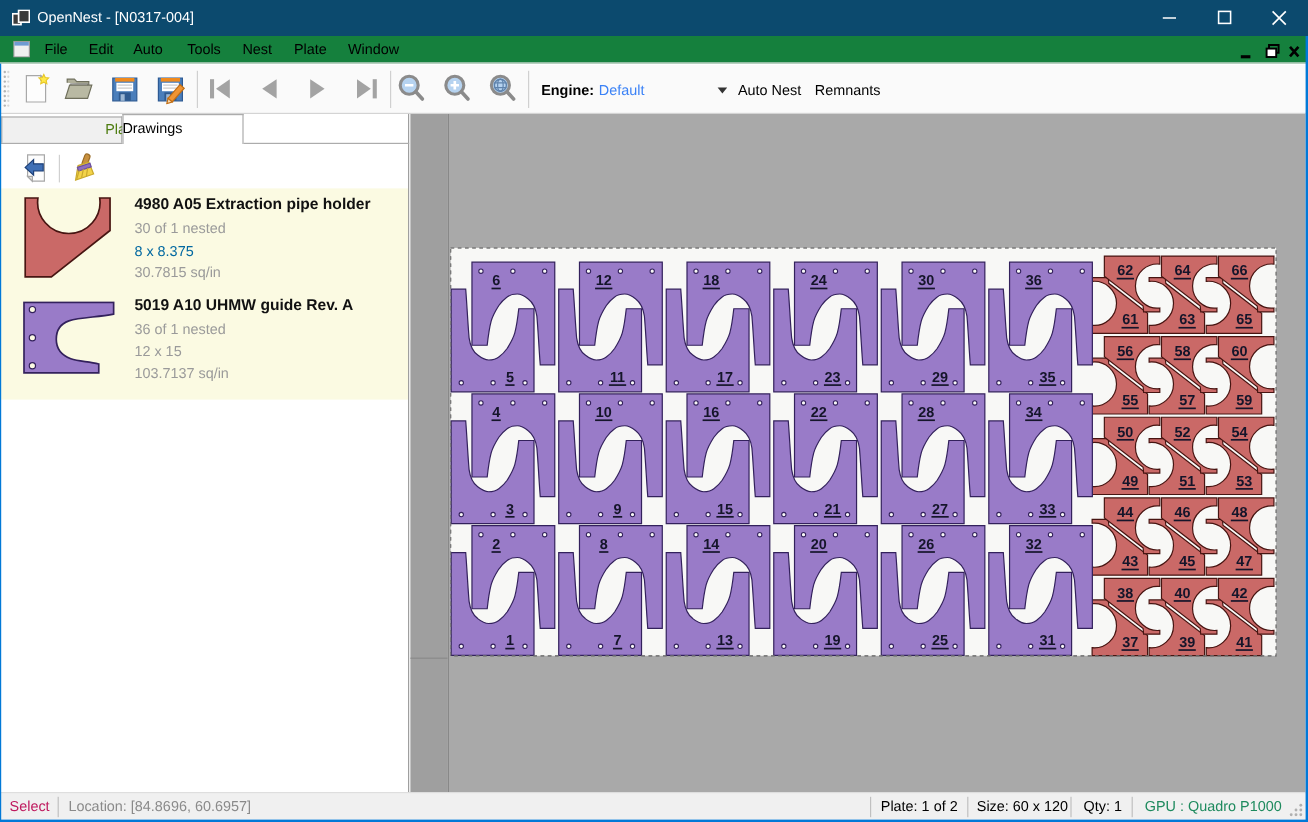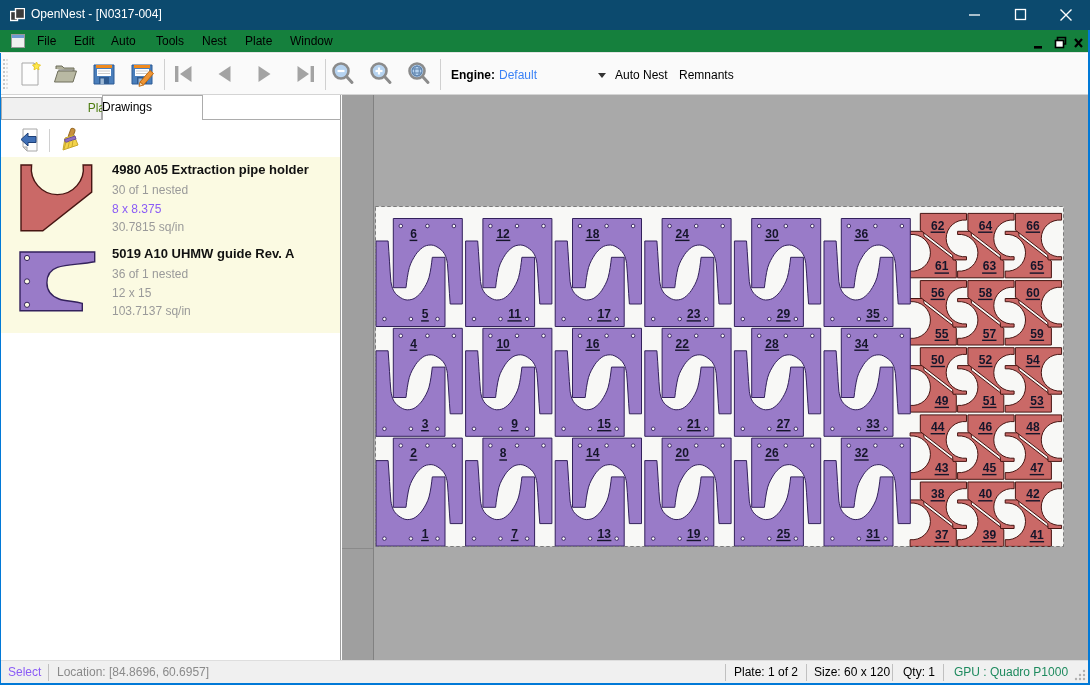--- a/index.html
+++ b/index.html
@@ -156,21 +156,21 @@
       <path d="M1 1 L11.6 1 A26 26 0 1 0 63.1 1 L71.7 1 L71.7 28.1 L22.8 66.8 L1 66.8 Z" fill="#CA6967" stroke="#471512" stroke-width="1.4"></path>
     </svg>
  <svg width="78" height="63" style="position:absolute;left:19px;top:156px">
       <path d="M1 1 L75.7 1 L75.7 10.8 C62 13.5 48 13.2 38.4 16.4 C30 19.3 27.9 25 27.9 31.8 C27.9 38 30.5 44.5 40 48 C47 50.5 55 50 63.3 52.3 L63.3 59.8 L1 59.8 Z" fill="#997BC8" stroke="#33215c" stroke-width="1.4"></path>
       <circle cx="8" cy="7" r="2.6" fill="#fbfae2" stroke="#33215c"></circle>
       <circle cx="8" cy="30.4" r="2.6" fill="#fbfae2" stroke="#33215c"></circle>
       <circle cx="8" cy="53.8" r="2.6" fill="#fbfae2" stroke="#33215c"></circle>
     </svg>
  <div class="abs" style="left:112px;top:67px;font-size:13px;font-weight:bold;color:#111">4980 A05 Extraction pipe holder</div>
  <div class="abs" style="left:112px;top:88px;font-size:12px;color:#9a9a9a">30 of 1 nested</div>
- <div class="abs" style="left:112px;top:107px;font-size:12px;color:#8b5cf6">8 x 8.375</div>
+ <div class="abs" style="left:112px;top:107px;font-size:12px;color:#0369a1">8 x 8.375</div>
  <div class="abs" style="left:112px;top:125px;font-size:12px;color:#9a9a9a">30.7815 sq/in</div>
  <div class="abs" style="left:112px;top:151px;font-size:13px;font-weight:bold;color:#111">5019 A10 UHMW guide Rev. A</div>
  <div class="abs" style="left:112px;top:172px;font-size:12px;color:#9a9a9a">36 of 1 nested</div>
  <div class="abs" style="left:112px;top:191px;font-size:12px;color:#9a9a9a">12 x 15</div>
  <div class="abs" style="left:112px;top:209px;font-size:12px;color:#9a9a9a">103.7137 sq/in</div>
 </div>
 
 <div class="abs" style="left:342px;top:95px;width:31px;height:565px;background:#9f9f9f"></div>
 <div class="abs" style="left:342px;top:548px;width:31px;height:1px;background:#8a8a8a"></div>
 <div class="abs" style="left:373px;top:95px;width:715px;height:565px;background:#a9a9a9;border-left:1px solid #818181"></div>
@@ -382,21 +382,21 @@
 <use href="#pp" transform="translate(449.0,254.6)"></use>
 <use href="#pp" transform="translate(466.3,232.1) rotate(180,34.5,42.75)"></use>
 <text x="486.5" y="251.3" text-anchor="middle" font-size="12" font-weight="bold" fill="#15152a">32</text>
     <rect x="479.3" y="253.3" width="14.4" height="1.4" fill="#15152a"></rect>
 <text x="498.0" y="331.8" text-anchor="middle" font-size="12" font-weight="bold" fill="#15152a">31</text>
     <rect x="490.8" y="333.8" width="14.4" height="1.4" fill="#15152a"></rect>
 <rect x="0.5" y="0.5" width="688" height="340" fill="none" stroke="#7a7a7a" stroke-width="1" stroke-dasharray="3,3"></rect>
 </svg>
 
 <div class="abs" style="left:0;top:660px;width:1090px;height:23px;background:#f0f0f0;border-top:1px solid #dedede">
- <div class="abs" style="left:8px;top:4px;font-size:12px;color:#8b5cf6">Select</div>
+ <div class="abs" style="left:8px;top:4px;font-size:12px;color:#be185d">Select</div>
  <div class="abs" style="left:48px;top:3px;width:1px;height:17px;background:#c0c0c0"></div>
  <div class="abs" style="left:57px;top:4px;font-size:12px;color:#8a8a8a">Location: [84.8696, 60.6957]</div>
  <div class="abs" style="left:725px;top:3px;width:1px;height:17px;background:#c0c0c0"></div>
  <div class="abs" style="left:734px;top:4px;font-size:12px;color:#000">Plate: 1 of 2</div>
  <div class="abs" style="left:806px;top:3px;width:1px;height:17px;background:#c0c0c0"></div>
  <div class="abs" style="left:814px;top:4px;font-size:12px;color:#000">Size: 60 x 120</div>
  <div class="abs" style="left:892px;top:3px;width:1px;height:17px;background:#c0c0c0"></div>
  <div class="abs" style="left:903px;top:4px;font-size:12px;color:#000">Qty: 1</div>
  <div class="abs" style="left:943px;top:3px;width:1px;height:17px;background:#c0c0c0"></div>
  <div class="abs" style="left:954px;top:4px;font-size:12px;color:#1e8a5e">GPU : Quadro P1000</div>

